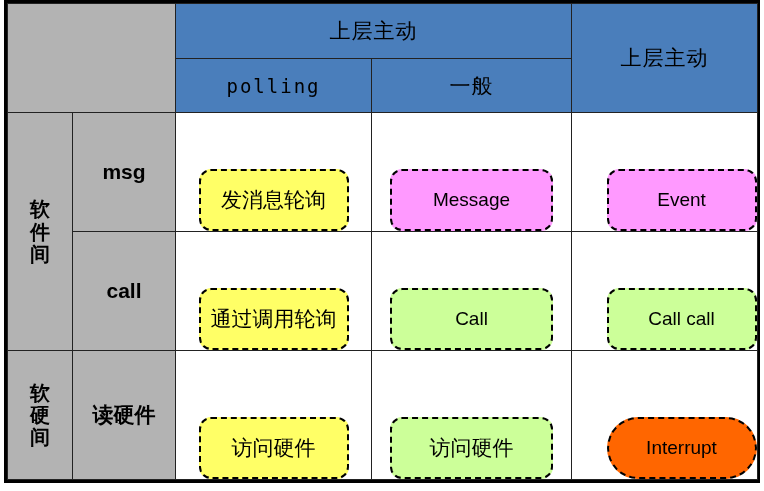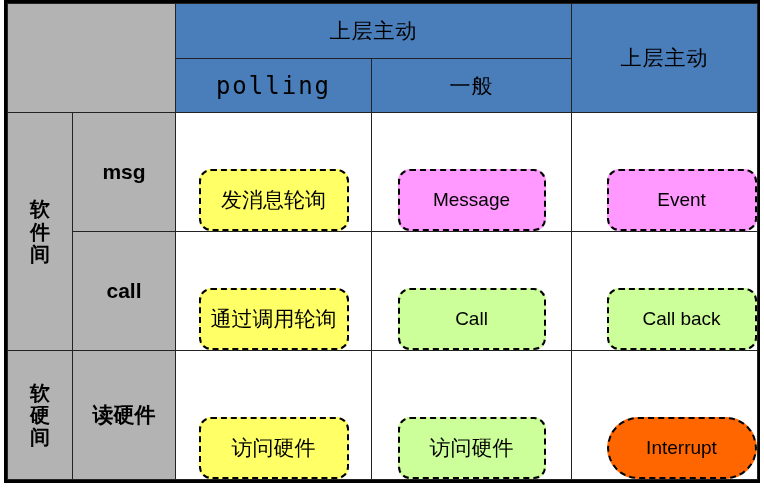--- a/index.html
+++ b/index.html
@@ -44,21 +44,21 @@
     background: #b3b3b3;
   }
   .hdr-blue {
     background: #4a7ebb;
     color: #000000;
     font-size: 21px;
     letter-spacing: 1px;
   }
   .hdr-blue.mono {
     font-family: "DejaVu Sans Mono", "Liberation Mono", monospace;
-    font-size: 24px;
+    font-size: 19px;
     letter-spacing: 2px;
   }
   .rowhdr {
     background: #b3b3b3;
     color: #000000;
     font-size: 21px;
     font-weight: bold;
   }
   .rowhdr.vert {
     font-size: 20px;
@@ -92,21 +92,21 @@
     font-size: 19px;
     color: #000000;
     padding: 0 6px;
   }
   .chip.yellow { background: #ffff66; }
   .chip.pink   { background: #ff99ff; }
   .chip.green  { background: #ccff99; }
   .chip.orange { background: #ff6600; border-radius: 31px; }
 
   .chip.w1 { width: 150px; height: 62px; }
-  .chip.w2 { width: 148px; height: 62px; }
+  .chip.w2 { width: 163px; height: 62px; }
   .chip.w3 { width: 150px; height: 62px; margin-left: 34px; }
   .chip.cjk { font-size: 21px; }
 </style>
 </head>
 <body>
 
 <div id="page">
   <div class="matrix">
     <table class="grid">
       <colgroup>
@@ -156,21 +156,21 @@
               <div class="chip yellow w1 cjk">通过调用轮询</div>
             </div>
           </td>
           <td class="cell">
             <div class="chip-wrap">
               <div class="chip green w2">Call</div>
             </div>
           </td>
           <td class="cell">
             <div class="chip-wrap">
-              <div class="chip green w3">Call back</div>
+              <div class="chip green w3">Call call</div>
             </div>
           </td>
         </tr>
 
         <tr>
           <td class="rowhdr vert">
             <span class="vert-text">软硬间</span>
           </td>
           <td class="rowhdr">读硬件</td>
           <td class="cell">

